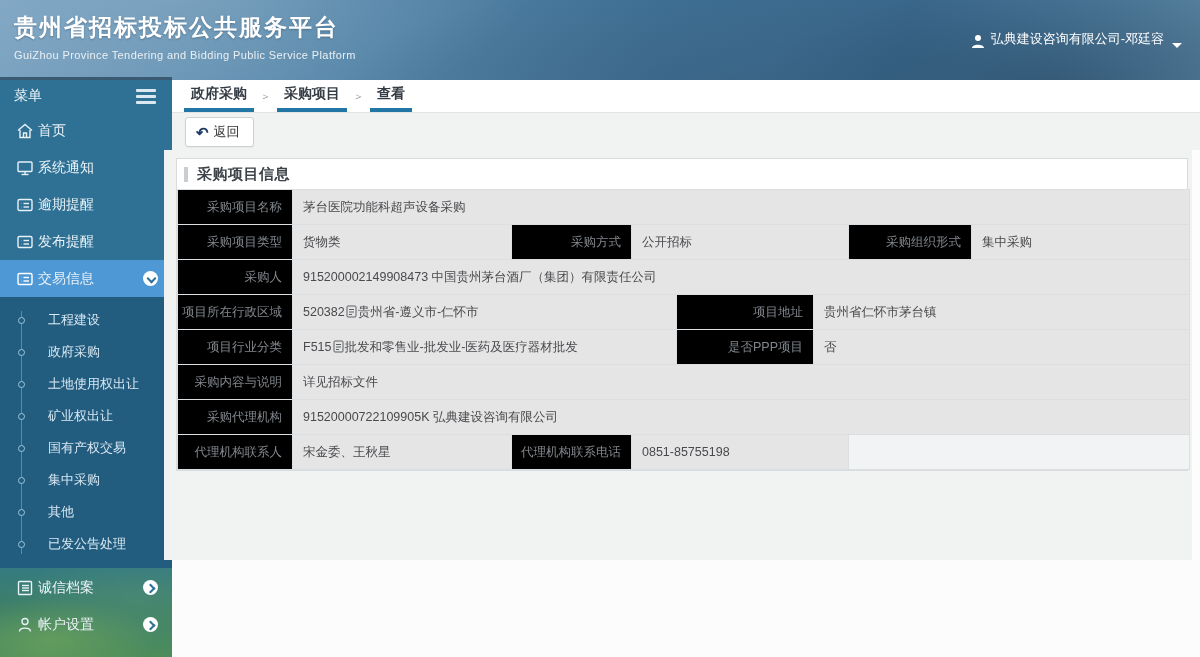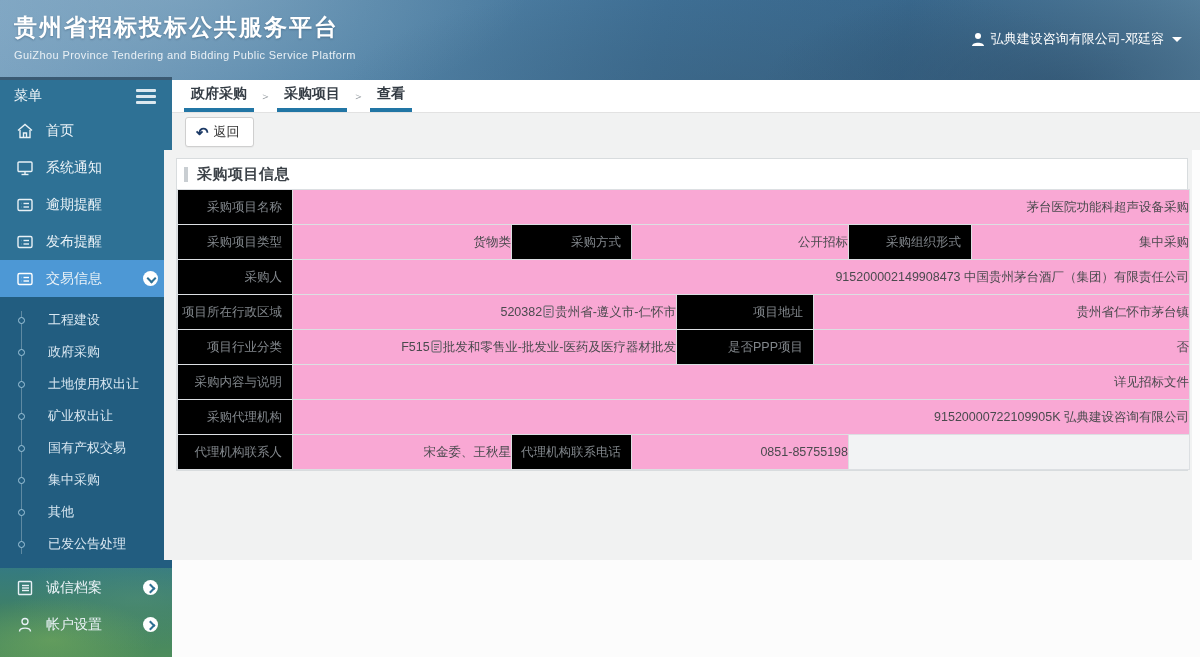--- a/index.html
+++ b/index.html
@@ -12,39 +12,39 @@
     background:
       radial-gradient(ellipse 420px 150px at 88% 108%, rgba(38,70,98,0.55), transparent 70%),
       radial-gradient(ellipse 560px 160px at 62% 115%, rgba(55,92,120,0.5), transparent 72%),
       radial-gradient(ellipse 500px 200px at 15% -20%, rgba(160,190,210,0.35), transparent 70%),
       linear-gradient(100deg, #7ba3c1 0%, #5585a8 30%, #3f7096 55%, #39688d 75%, #56809d 100%);
   }
   .header::after { content:""; position:absolute; left:0; bottom:0; width:172px; height:3px; background:#3a5a73; }
   .brand { position:absolute; left:14px; top:12px; color:#fff; }
   .brand-title { font-size:23px; font-weight:bold; letter-spacing:2px; text-shadow:0 1px 2px rgba(20,50,75,.35); }
   .brand-sub { margin-top:6px; font-size:11px; color:#e9f0f5; letter-spacing:.4px; }
-  .user-area { position:absolute; right:18px; top:30px; display:flex; align-items:center; gap:6px; color:#fff; font-size:13px; cursor:pointer; }
+  .user-area { position:absolute; right:18px; top:30px; display:flex; align-items:flex-end; gap:6px; color:#fff; font-size:13px; cursor:pointer; }
   .user-area svg { display:block; }
   .caret-down { width:0; height:0; border-left:5px solid transparent; border-right:5px solid transparent; border-top:5px solid #fff; margin-left:2px; }
 
   
   .sidebar {
     position:absolute; left:0; top:80px; width:172px; height:577px; overflow:hidden;
     background:
       radial-gradient(ellipse 150px 60px at 30% 97%, rgba(130,180,90,0.45), transparent 70%),
       radial-gradient(ellipse 180px 70px at 80% 90%, rgba(90,150,120,0.4), transparent 70%),
       linear-gradient(180deg, #2e7195 0%, #2e7195 76%, #347a83 84%, #3f8066 92%, #4d8d5c 100%);
     color:#fff;
   }
   .menu-head { height:32px; display:flex; align-items:center; justify-content:space-between; padding:0 16px 0 14px; }
   .menu-head-label { font-size:14px; color:#f2f7fa; }
   .hamburger { width:20px; cursor:pointer; }
   .hamburger span { display:block; height:3px; margin:3px 0; background:#dce8ef; border-radius:1px; }
   .nav-item { height:37px; display:flex; align-items:center; padding:0 14px 0 16px; font-size:14px; color:#eaf2f7; cursor:pointer; }
-  .nav-item .txt { margin-left:12px; flex:1; }
+  .nav-item .txt { margin-left:4px; flex:1; }
   .nav-item.active { background:#4d98d5; }
   .nav-icon { width:18px; height:18px; flex:0 0 18px; }
   .submenu { background:#225d80; padding:7px 0 8px 0; position:relative; }
   .submenu::before { content:""; position:absolute; left:21px; top:14px; bottom:14px; width:1px; background:rgba(255,255,255,0.28); }
   .sub-item { position:relative; height:32px; line-height:32px; padding-left:48px; font-size:13px; color:#d8e7f1; cursor:pointer; }
   .sub-item::before { content:""; position:absolute; left:18px; top:13px; width:5px; height:5px; border:1px solid #9fc6db; border-radius:50%; background:#225d80; }
   .circle-chev { width:15px; height:15px; border-radius:50%; background:#fff; position:relative; flex:0 0 15px; }
   .circle-chev::after { content:""; position:absolute; left:4.5px; top:3.5px; width:5px; height:5px; border:solid #2e7195; border-width:0 2px 2px 0; transform:rotate(45deg); }
   .circle-chev.right::after { left:3.5px; top:4.5px; transform:rotate(-45deg); }
 
@@ -58,21 +58,21 @@
 
   .content { position:absolute; left:164px; top:150px; width:1028px; height:410px; background:#f1f2f2; }
   .card { position:absolute; left:12px; top:8px; width:1012px; background:#fff; border:1px solid #d8dcde; }
   .section-head { display:flex; align-items:center; height:30px; padding-left:7px; }
   .section-bar { width:4px; height:15px; background:#c9ced2; margin-right:9px; }
   .section-title { font-size:15px; color:#3c4248; font-weight:bold; letter-spacing:.5px; }
 
   table.info { width:100%; border-collapse:collapse; table-layout:fixed; }
   table.info td { border:1px solid #dcdfe2; height:35px; font-size:12.5px; vertical-align:middle; }
   td.lbl { background:#000000; color:#82878c; text-align:right; padding-right:10px; }
-  td.val { background:#f9a8d4; color:#4a4a4e; padding-left:10px;text-align:right; }
+  td.val { background:#e5e5e5; color:#4a4a4e; padding-left:10px; }
   td.lbl-empty { background:#f2f3f4; }
   .doc-ico { display:inline-block; vertical-align:-2px; margin:0 1px; }
 
   .below-content { position:absolute; left:172px; top:560px; width:1028px; height:97px; background:#fcfcfc; }
 </style>
 </head>
 <body>
 
 <div class="screen">
 

